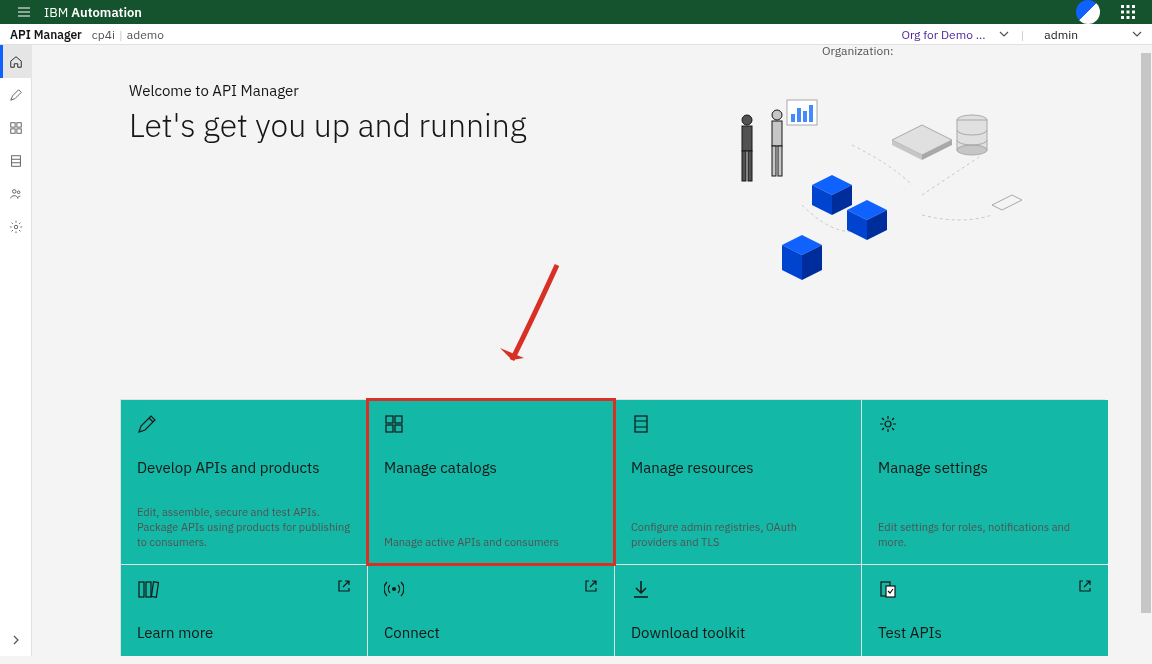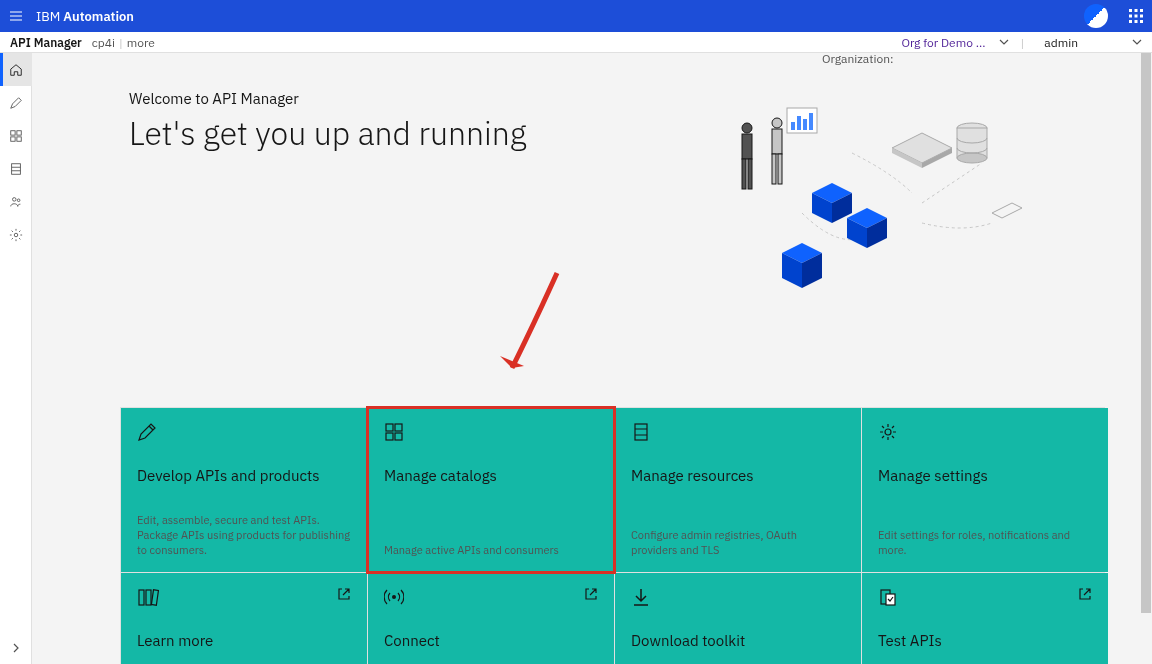--- a/index.html
+++ b/index.html
@@ -1,19 +1,19 @@
 <!DOCTYPE html>
 <html><head>
 <meta charset="utf-8">
 <style>
 * { margin: 0; padding: 0; box-sizing: border-box; }
 body { font-family: "IBM Plex Sans", -apple-system, BlinkMacSystemFont, sans-serif; background: #f4f4f4; width: 1152px; height: 664px; overflow: hidden; color: #161616; }
 
 
-.global-header { height: 32px; background: #1d4ed8; display: flex; align-items: center; padding: 0 0; }
+.global-header { height: 24px; background: #14532d; display: flex; align-items: center; padding: 0 8px; }
 .hamburger { width: 32px; height: 32px; display: flex; align-items: center; justify-content: center; color: #fff; cursor: pointer; }
 .brand { color: #fff; font-size: 13px; margin-left: 4px; }
 .brand-bold { font-weight: 600; }
 .global-spacer { flex: 1; }
 .avatar { width: 24px; height: 24px; border-radius: 50%; background: linear-gradient(135deg, #0f62fe 0%, #0f62fe 50%, #ffffff 50%, #ffffff 100%); margin-right: 12px; }
 .app-switcher { width: 32px; height: 32px; display: flex; align-items: center; justify-content: center; color: #fff; cursor: pointer; }
 
 
 .sub-header { height: 21px; background: #fff; border-bottom: 1px solid #e0e0e0; display: flex; align-items: center; padding: 0 10px; font-size: 12px; }
 .sub-title { font-weight: 600; }
@@ -86,21 +86,21 @@
         <rect x="6.5" y="12" width="3" height="3" fill="#fff"></rect>
         <rect x="12" y="12" width="3" height="3" fill="#fff"></rect>
     </svg>
   </div>
 </div>
 
 <div class="sub-header">
   <span class="sub-title">API Manager</span>
   <span class="crumb">cp4i</span>
   <span class="crumb-sep">|</span>
-  <span class="crumb" style="margin-left:0">more</span>
+  <span class="crumb" style="margin-left:0">ademo</span>
   <div class="sub-spacer"></div>
   <span class="org-label">Organization:</span>
   <span class="org-value">Org for Demo ...</span>
   <span class="chev">
     <svg width="10" height="6" viewBox="0 0 10 6">
         <path d="M1 1l4 4 4-4" stroke="#525252" stroke-width="1.2" fill="none"></path>
       </svg>
   </span>
   <span class="crumb-sep" style="margin:0 12px">|</span>
   <span class="admin">admin</span>

